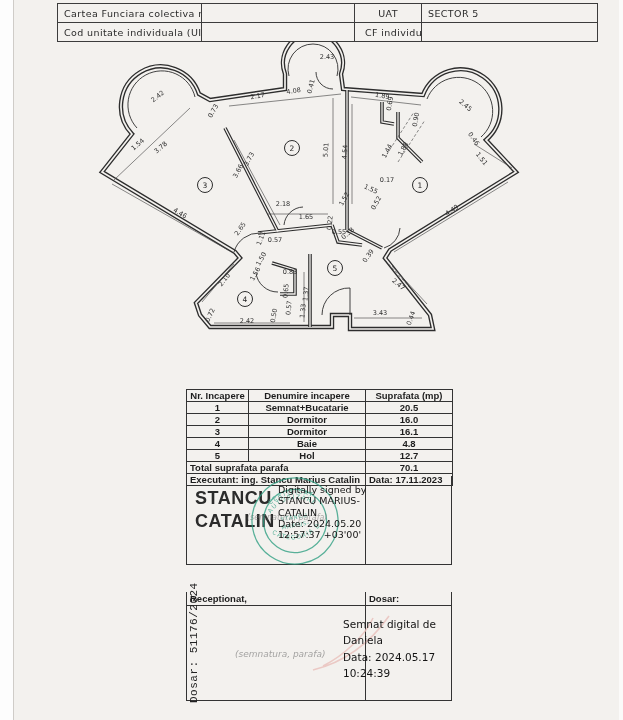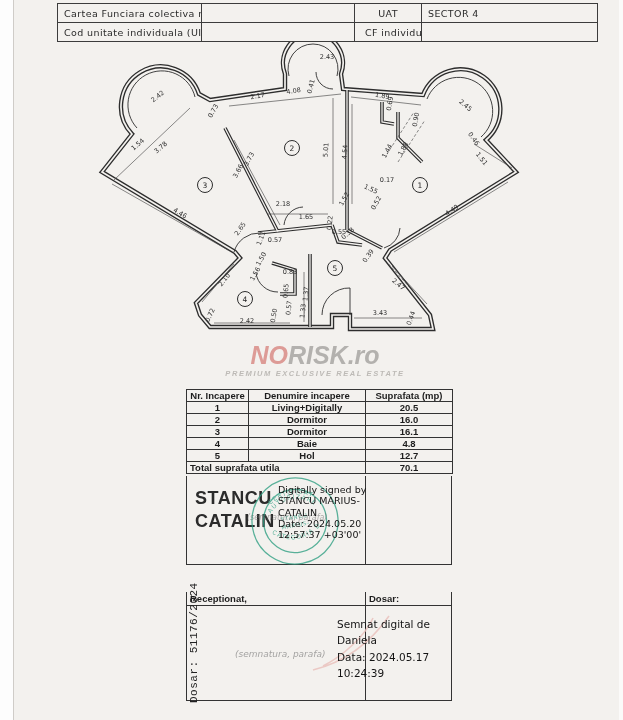--- a/index.html
+++ b/index.html
@@ -67,21 +67,21 @@
                 color:rgba(110,110,110,.55);white-space:nowrap;}
   svg.stamp{position:absolute;left:60px;top:0px;opacity:.78;}
   .stamp-txt{font:6px "DejaVu Sans",sans-serif;fill:#2e9f82;letter-spacing:1.2px;}
   .stamp-txt-s{font:5.5px "DejaVu Sans",sans-serif;fill:#2e9f82;letter-spacing:.8px;text-anchor:middle;}
   .stamp-ring{fill:none;stroke:#2e9f82;stroke-width:1.3;}
 
   .danname{position:absolute;left:13px;top:14px;font:600 32px "Liberation Sans",sans-serif;
            color:#1b1b1b;letter-spacing:-.5px;white-space:nowrap;}
   .dansub{position:absolute;left:48px;top:43px;font:italic 9px "DejaVu Sans",sans-serif;
           color:rgba(120,120,120,.65);white-space:nowrap;}
-  .digsig2{position:absolute;left:150px;top:10px;width:130px;
+  .digsig2{position:absolute;left:156px;top:10px;width:130px;
            font:10.5px "DejaVu Sans",sans-serif;line-height:16.5px;color:#141414;}
   svg.paraph{position:absolute;left:104px;top:2px;opacity:.85;}
 
   
   .dosar{position:absolute;left:188px;top:703px;transform:rotate(-90deg);transform-origin:0 0;
          font:11px "Liberation Mono",monospace;letter-spacing:.5px;color:#222;white-space:nowrap;}
 </style>
 </head>
 <body>
 
@@ -94,21 +94,21 @@
         <col style="width:144px">
         <col style="width:153px">
         <col style="width:67px">
         <col style="width:176px">
       </colgroup>
     <tbody>
         <tr>
       <td>Cartea Funciara colectiva nr.</td>
       <td></td>
       <td class="c">UAT</td>
-      <td>SECTOR 4</td>
+      <td>SECTOR 5</td>
     </tr>
     <tr>
       <td>Cod unitate individuala (UI)</td>
       <td></td>
       <td class="c">CF individuala</td>
       <td></td>
     </tr>
   </tbody>
     </table>
 
@@ -194,40 +194,36 @@
         <text class="roomnum" x="210" y="108.6">2</text>
         <circle class="room" cx="123" cy="143" r="7.5"></circle>
         <text class="roomnum" x="123" y="145.6">3</text>
         <circle class="room" cx="163" cy="257" r="7.5"></circle>
         <text class="roomnum" x="163" y="259.6">4</text>
         <circle class="room" cx="253" cy="226" r="7.5"></circle>
         <text class="roomnum" x="253" y="228.6">5</text>
       </g>
   </svg>
 
-  <div class="logo">
-    <div class="brand"><span class="red">NO</span><span class="gray">RISK.ro</span></div>
-    <div class="tagline">PREMIUM EXCLUSIVE REAL ESTATE</div>
-  </div>
 
   <table class="rooms">
     <colgroup>
         <col style="width:62px">
         <col style="width:117px">
         <col style="width:87px">
       </colgroup>
     <tbody>
         <tr>
       <td>Nr. Incapere</td>
       <td>Denumire incapere</td>
       <td>Suprafata (mp)</td>
     </tr>
     <tr>
       <td>1</td>
-      <td>Living+Digitally</td>
+      <td>Semnat+Bucatarie</td>
       <td>20.5</td>
     </tr>
     <tr>
       <td>2</td>
       <td>Dormitor</td>
       <td>16.0</td>
     </tr>
     <tr>
       <td>3</td>
       <td>Dormitor</td>
@@ -237,22 +233,26 @@
       <td>4</td>
       <td>Baie</td>
       <td>4.8</td>
     </tr>
     <tr>
       <td>5</td>
       <td>Hol</td>
       <td>12.7</td>
     </tr>
     <tr>
-      <td class="l" colspan="2">Total suprafata utila</td>
+      <td class="l" colspan="2">Total suprafata parafa</td>
       <td>70.1</td>
+    </tr>
+    <tr>
+      <td class="l" colspan="2">Executant: ing. Stancu Marius Catalin</td>
+      <td class="l">Data: 17.11.2023</td>
     </tr>
   </tbody>
     </table>
 
   <div class="blk sig1">
     <div class="vdiv"></div>
     <div class="bigname">
       <div>STANCU</div>
       <div>CATALIN</div>
     </div>

